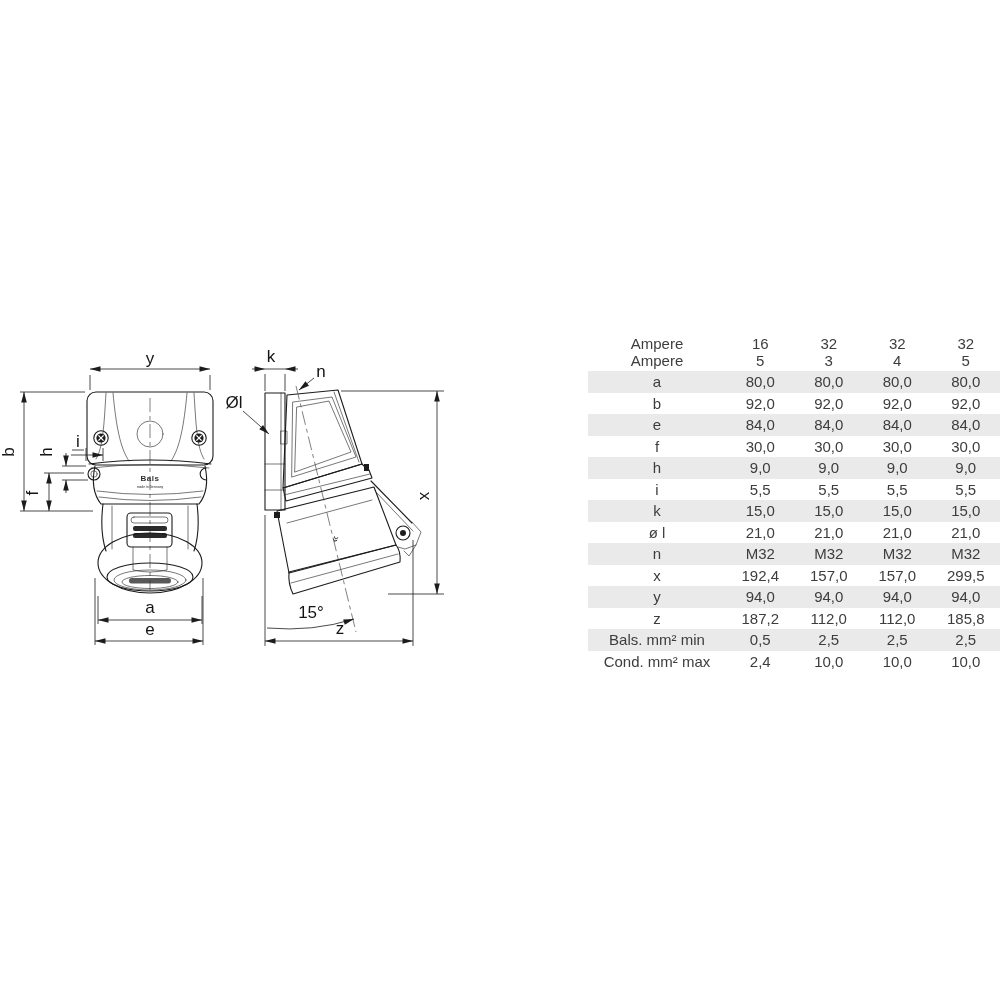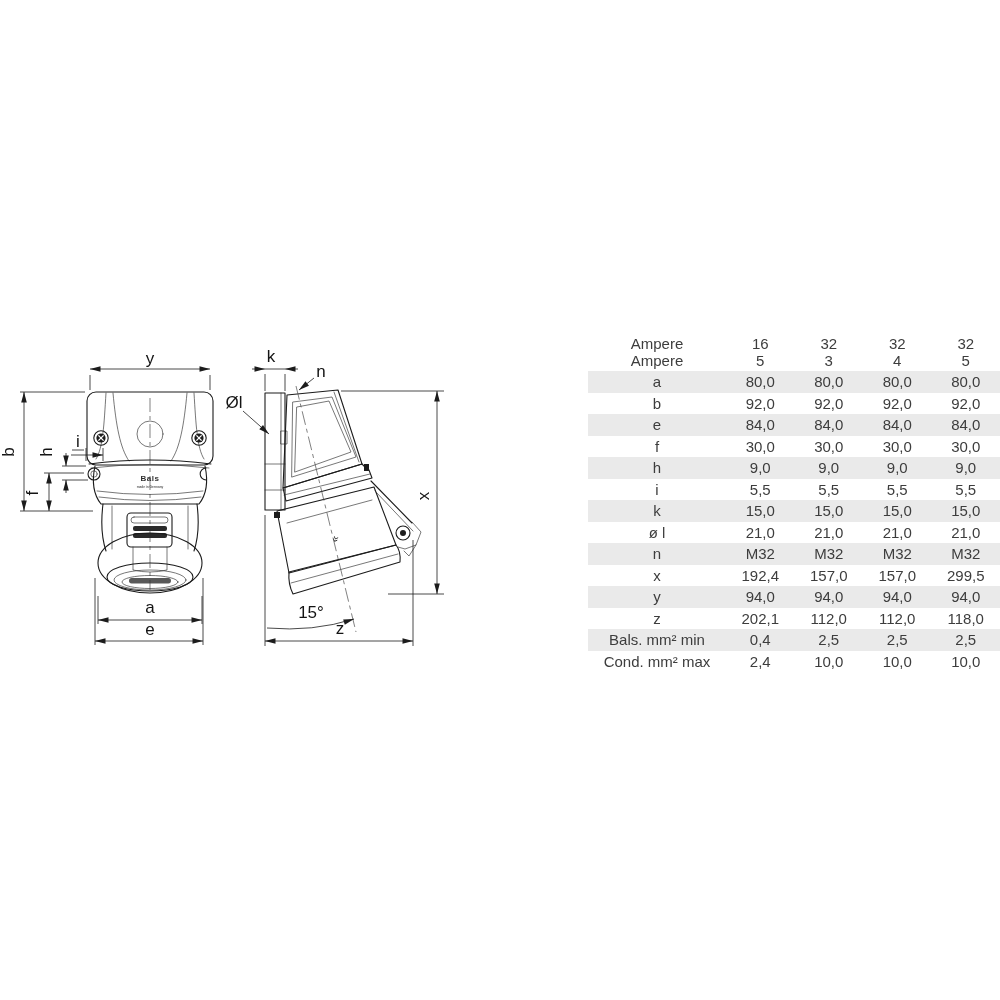--- a/index.html
+++ b/index.html
@@ -331,28 +331,28 @@
   </div>
   <div class="trow shade">
     <div class="c c0">y</div>
     <div class="c cv">94,0</div>
     <div class="c cv">94,0</div>
     <div class="c cv">94,0</div>
     <div class="c cv">94,0</div>
   </div>
   <div class="trow">
     <div class="c c0">z</div>
-    <div class="c cv">202,1</div>
+    <div class="c cv">187,2</div>
     <div class="c cv">112,0</div>
     <div class="c cv">112,0</div>
-    <div class="c cv">118,0</div>
+    <div class="c cv">185,8</div>
   </div>
   <div class="trow shade">
     <div class="c c0">Bals. mm² min</div>
-    <div class="c cv">0,4</div>
+    <div class="c cv">0,5</div>
     <div class="c cv">2,5</div>
     <div class="c cv">2,5</div>
     <div class="c cv">2,5</div>
   </div>
   <div class="trow">
     <div class="c c0">Cond. mm² max</div>
     <div class="c cv">2,4</div>
     <div class="c cv">10,0</div>
     <div class="c cv">10,0</div>
     <div class="c cv">10,0</div>

